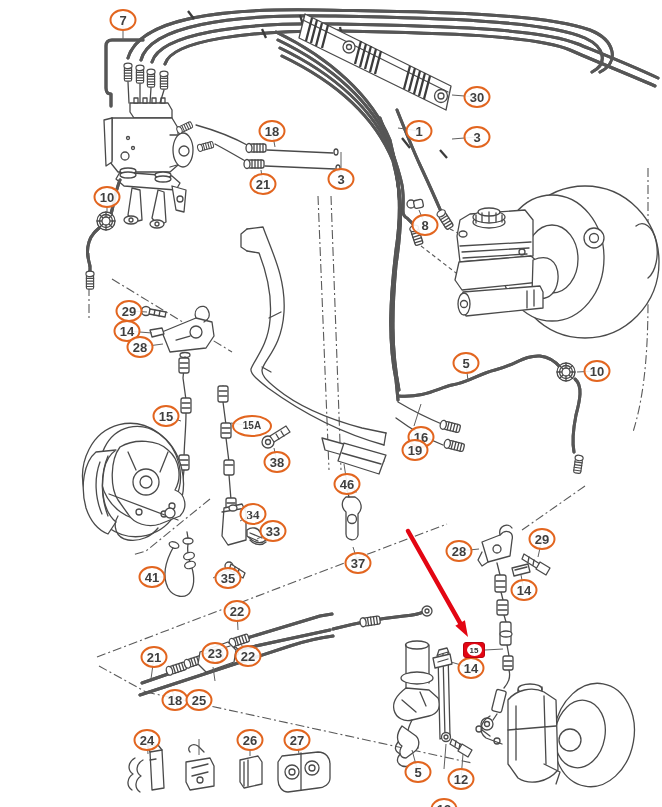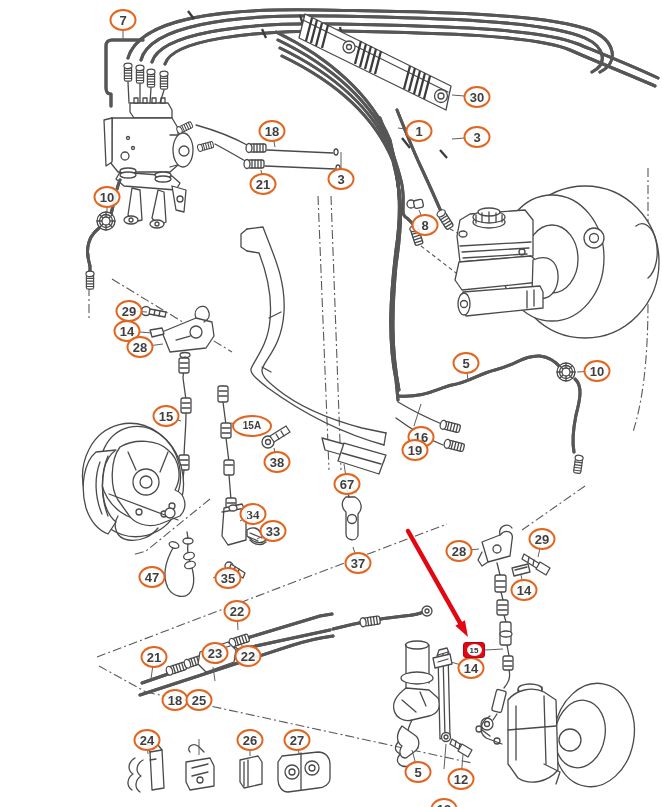--- a/index.html
+++ b/index.html
@@ -540,25 +540,25 @@
       <div class="callout" style="left: 129px; top: 311px;">29</div>
       <div class="callout" style="left: 127px; top: 331px;">14</div>
       <div class="callout" style="left: 140px; top: 347px;">28</div>
       <div class="callout" style="left: 466px; top: 363px;">5</div>
       <div class="callout" style="left: 597px; top: 371px;">10</div>
       <div class="callout" style="left: 421px; top: 404px; margin-top: 33px;">16</div>
       <div class="callout" style="left: 415px; top: 450px;">19</div>
       <div class="callout" style="left: 166px; top: 416px;">15</div>
       <div class="callout wide" style="left: 252px; top: 426px;">15A</div>
       <div class="callout" style="left: 277px; top: 462px;">38</div>
-      <div class="callout" style="left: 347px; top: 484px;">67</div>
+      <div class="callout" style="left: 347px; top: 484px;">46</div>
       <div class="callout" style="left: 253px; top: 514px; font-family: Liberation Serif, serif;">34</div>
       <div class="callout" style="left: 273px; top: 531px;">33</div>
       <div class="callout" style="left: 228px; top: 578px;">35</div>
-      <div class="callout" style="left: 152px; top: 577px;">47</div>
+      <div class="callout" style="left: 152px; top: 577px;">41</div>
       <div class="callout" style="left: 358px; top: 563px;">37</div>
       <div class="callout" style="left: 459px; top: 551px;">28</div>
       <div class="callout" style="left: 542px; top: 539px;">29</div>
       <div class="callout" style="left: 524px; top: 590px;">14</div>
       <div class="callout" style="left: 237px; top: 611px;">22</div>
       <div class="callout" style="left: 154px; top: 657px;">21</div>
       <div class="callout" style="left: 248px; top: 656px;">22</div>
       <div class="callout" style="left: 215px; top: 653px;">23</div>
       <div class="callout" style="left: 175px; top: 700px;">18</div>
       <div class="callout" style="left: 147px; top: 740px;">24</div>

